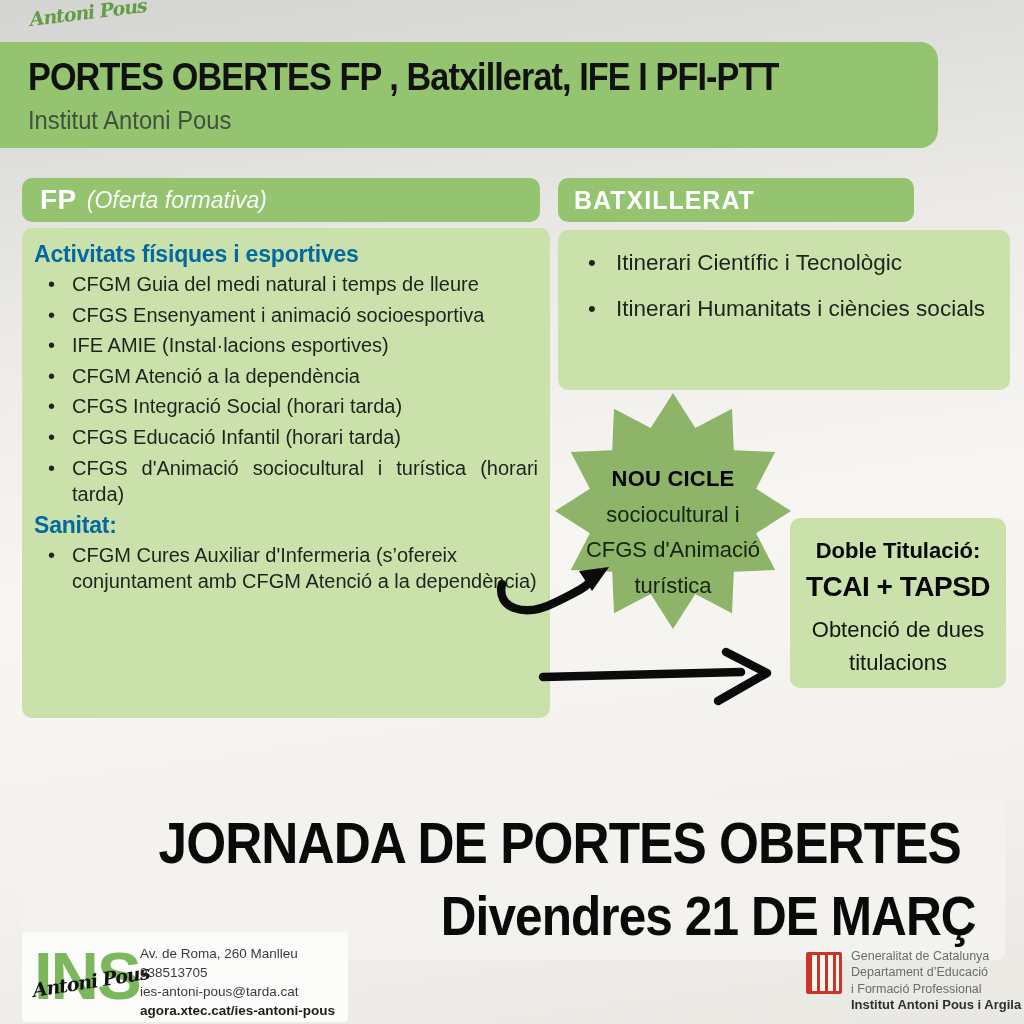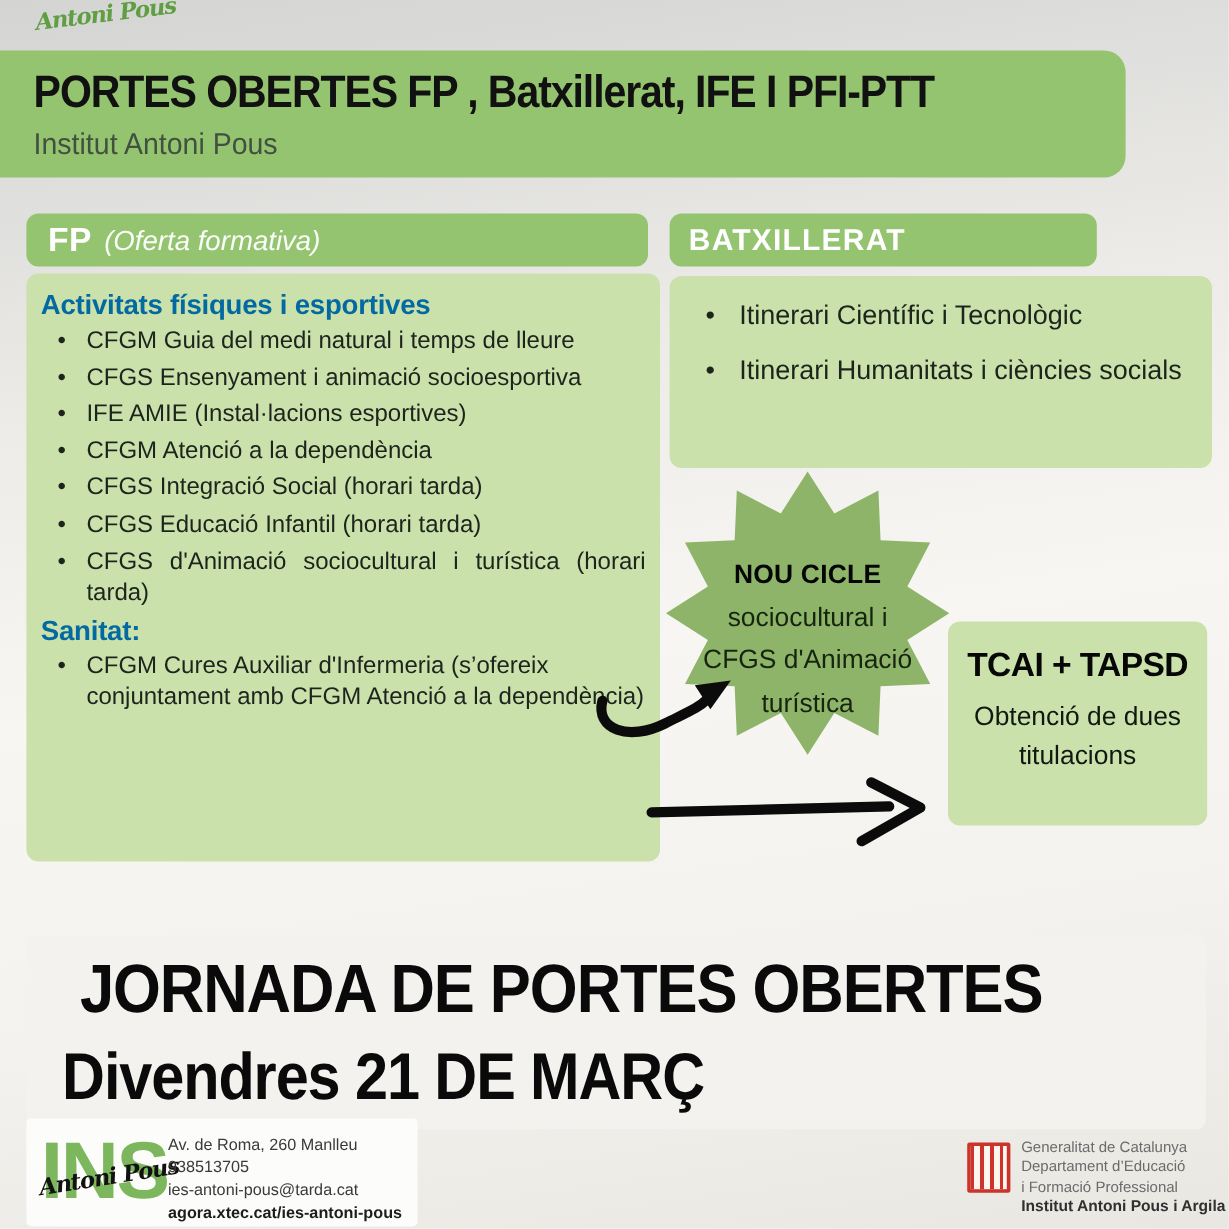--- a/index.html
+++ b/index.html
@@ -56,23 +56,23 @@
   .star-text .b{font-weight:800;color:#050505;letter-spacing:.2px;}
   
   .doble{left:790px;top:518px;width:216px;height:170px;padding-top:20px;text-align:center;color:#101810;}
   .doble .l1{font-size:22px;font-weight:800;color:#070707;margin-bottom:7px;}
   .doble .l2{font-size:28px;font-weight:800;color:#070707;margin-bottom:10px;letter-spacing:-.5px;}
   .doble .l3,.doble .l4{font-size:22px;line-height:1.5;}
   
   .arrows{position:absolute;left:480px;top:540px;width:320px;height:180px;}
   
   .panel{
-    position:absolute;left:22px;top:779px;width:983px;height:162px;
+    position:absolute;left:22px;top:798px;width:983px;height:162px;
     background:#f3f2ef;border-radius:8px;color:#0a0a0a;
-    display:flex;flex-direction:column;align-items:flex-start;justify-content:center;gap:8px;
+    display:flex;flex-direction:column;align-items:flex-end;justify-content:center;gap:8px;
   }
   .panel .j1{font-size:57px;font-weight:800;letter-spacing:-1px;transform:scaleX(.9);white-space:nowrap;}
   .panel .j2{font-size:55px;font-weight:800;letter-spacing:-1px;transform:scaleX(.9);white-space:nowrap;}
   
   .fl-box{
     position:absolute;left:22px;top:932px;width:326px;height:90px;background:#fcfcfa;border-radius:4px;
   }
   .ins-logo{position:absolute;left:12px;top:16px;width:100px;height:60px;}
   .ins-big{font-size:67px;font-weight:900;color:#7db75d;letter-spacing:-2px;line-height:56px;}
   .ins-script{
@@ -168,20 +168,21 @@
     </svg>
     <div class="star-text">
       <div class="b">NOU CICLE</div>
       <div>sociocultural i</div>
       <div>CFGS d'Animació</div>
       <div>turística</div>
     </div>
   </div>
 
   <div class="lightbox doble">
+    <div class="l1">Doble Titulació:</div>
     <div class="l2">TCAI + TAPSD</div>
     <div class="l3">Obtenció de dues</div>
     <div class="l4">titulacions</div>
   </div>
 
   <svg class="arrows" viewBox="0 0 320 180">
     <g>
       <path d="M 22 44 C 16 68, 44 78, 74 63 C 94 53, 102 50, 109 43" fill="none" stroke="#0b0b0b" stroke-width="8.5" stroke-linecap="round"></path>
       <polygon fill="#0b0b0b" points="129,27 112,51 99,31"></polygon>
     </g>

